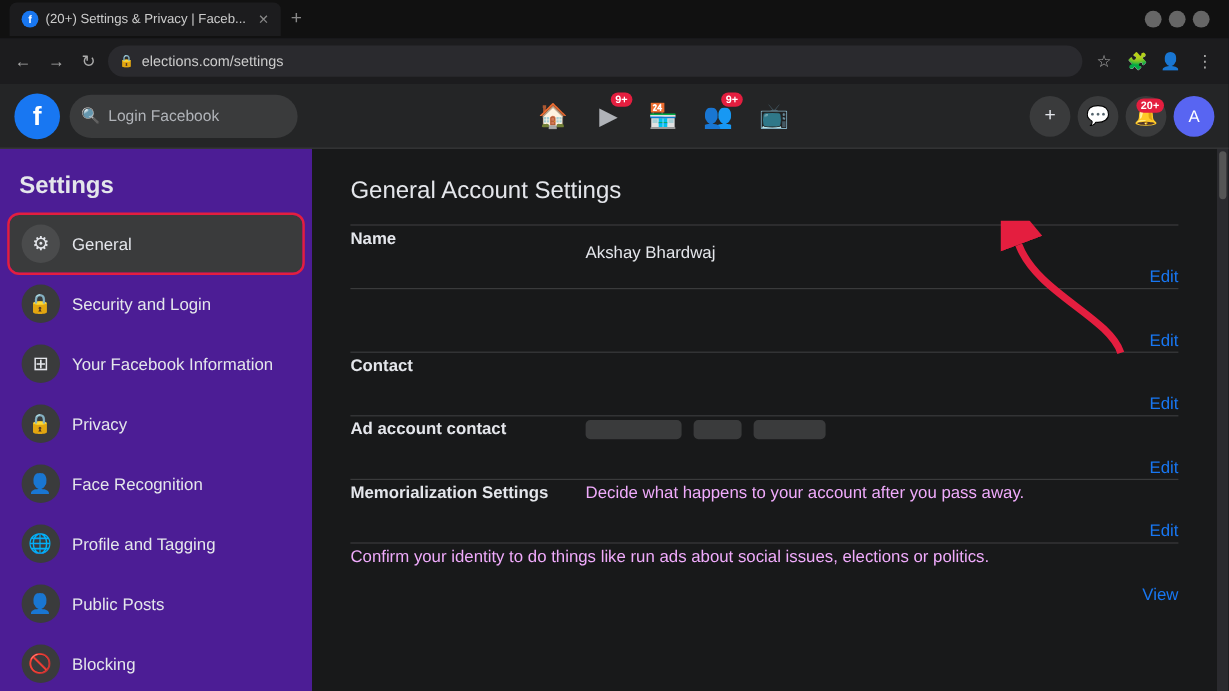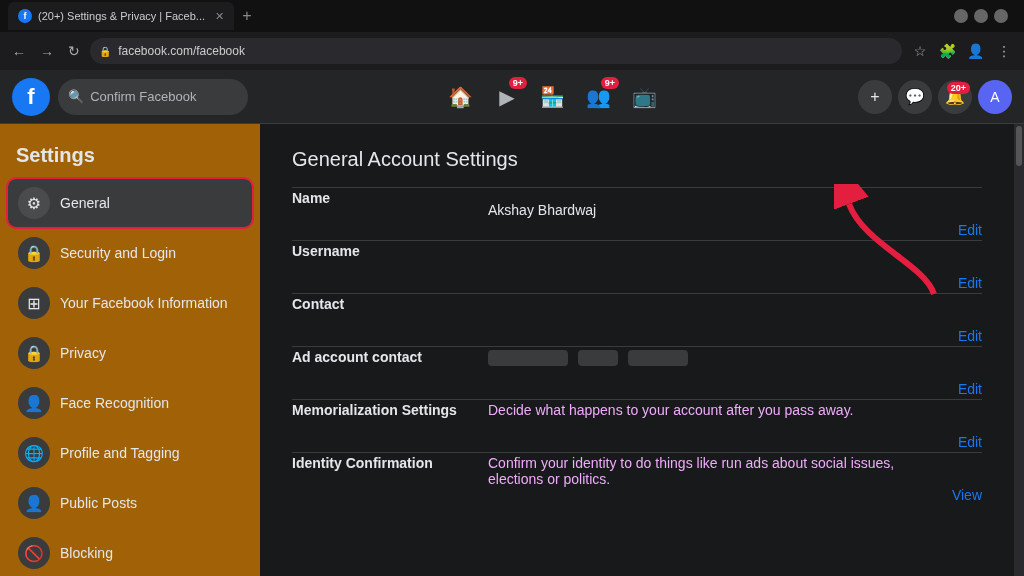--- a/index.html
+++ b/index.html
@@ -231,21 +231,21 @@
     
     .fb-main {
       display: flex;
       flex: 1;
       overflow: hidden;
     }
 
     
     .fb-sidebar {
       width: 260px;
-      background: #a16207;
+      background: #4c1d95;
       overflow-y: auto;
       flex-shrink: 0;
       padding: 12px 8px;
     }
     .sidebar-title {
       font-size: 20px;
       font-weight: 700;
       color: #e4e6eb;
       padding: 8px 8px 12px 8px;
     }
@@ -387,38 +387,38 @@
       <div class="win-btn win-max">□</div>
       <div class="win-btn win-close">✕</div>
     </div>
   </div>
   <div class="address-bar-row">
     <span class="nav-btn">←</span>
     <span class="nav-btn">→</span>
     <span class="nav-btn">↻</span>
     <div class="address-bar">
       <span class="lock-icon">🔒</span>
-      <span>facebook.com/facebook</span>
+      <span>elections.com/settings</span>
     </div>
     <div class="browser-actions">
       <div class="browser-action-btn">☆</div>
       <div class="browser-action-btn">🧩</div>
       <div class="browser-action-btn">👤</div>
       <div class="browser-action-btn">⋮</div>
     </div>
   </div>
 </div>
 
 <div class="fb-app">
 
   <div class="fb-topnav">
     <div class="fb-logo">f</div>
     <div class="fb-search-box">
       <span>🔍</span>
-      <span>Confirm Facebook</span>
+      <span>Login Facebook</span>
     </div>
 
     <div class="fb-nav-icons">
       <div class="fb-nav-icon-btn">🏠</div>
       <div class="fb-nav-icon-btn">
         ▶
         <span class="badge">9+</span>
       </div>
       <div class="fb-nav-icon-btn">🏪</div>
       <div class="fb-nav-icon-btn">
@@ -488,21 +488,20 @@
     <div class="fb-content">
       <div class="content-title">General Account Settings</div>
 
       <div class="settings-row">
         <div class="settings-label">Name</div>
         <div class="settings-value name-value">Akshay Bhardwaj</div>
         <div class="settings-action">Edit</div>
       </div>
 
       <div class="settings-row">
-        <div class="settings-label">Username</div>
         <div class="settings-value"></div>
         <div class="settings-action">Edit</div>
       </div>
 
       <div class="settings-row">
         <div class="settings-label">Contact</div>
         <div class="settings-value"></div>
         <div class="settings-action">Edit</div>
       </div>
 
@@ -516,21 +515,20 @@
         <div class="settings-action">Edit</div>
       </div>
 
       <div class="settings-row">
         <div class="settings-label">Memorialization Settings</div>
         <div class="settings-value">Decide what happens to your account after you pass away.</div>
         <div class="settings-action">Edit</div>
       </div>
 
       <div class="settings-row">
-        <div class="settings-label">Identity Confirmation</div>
         <div class="settings-value">Confirm your identity to do things like run ads about social issues, elections or politics.</div>
         <div class="settings-action">View</div>
       </div>
 
       <div class="red-arrow-container">
         <svg class="red-arrow-svg" viewBox="0 0 120 120">
           <defs>
             <marker id="arrowhead" markerWidth="10" markerHeight="7" refX="0" refY="3.5" orient="auto">
               <polygon points="0 0, 10 3.5, 0 7" fill="#e41e3f"></polygon>
             </marker>

